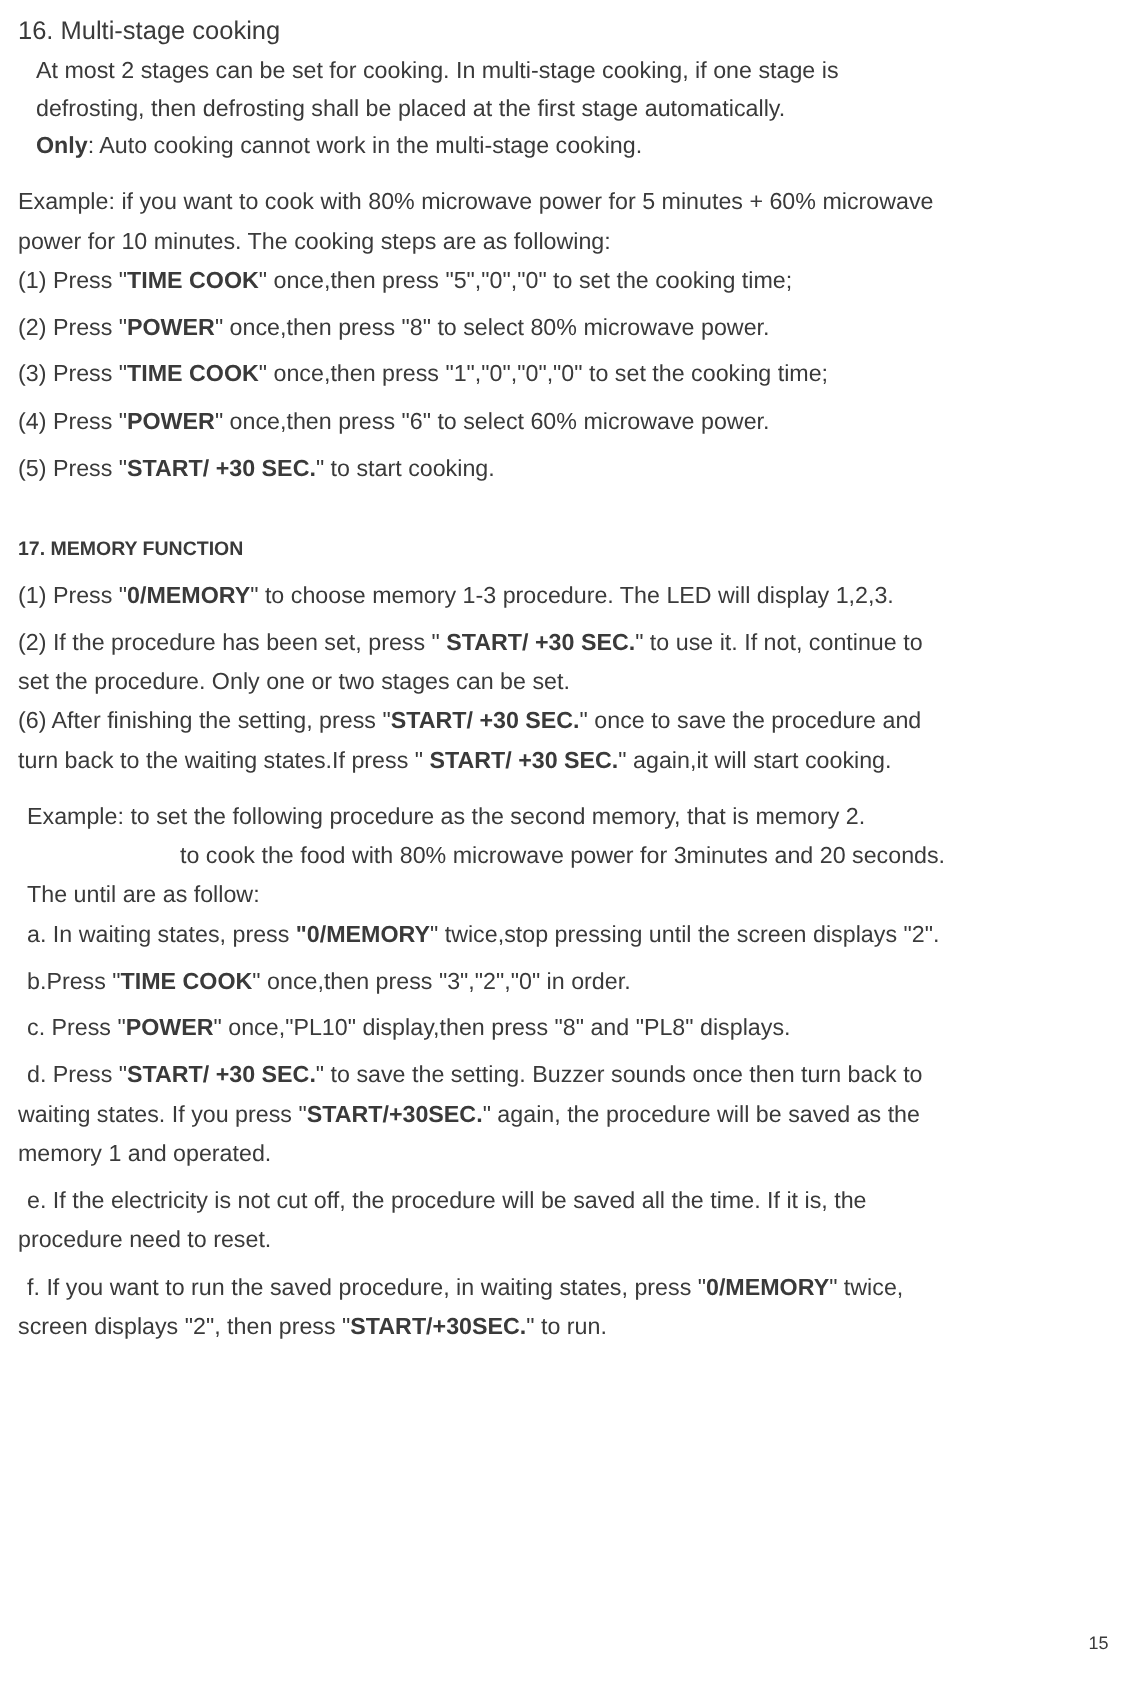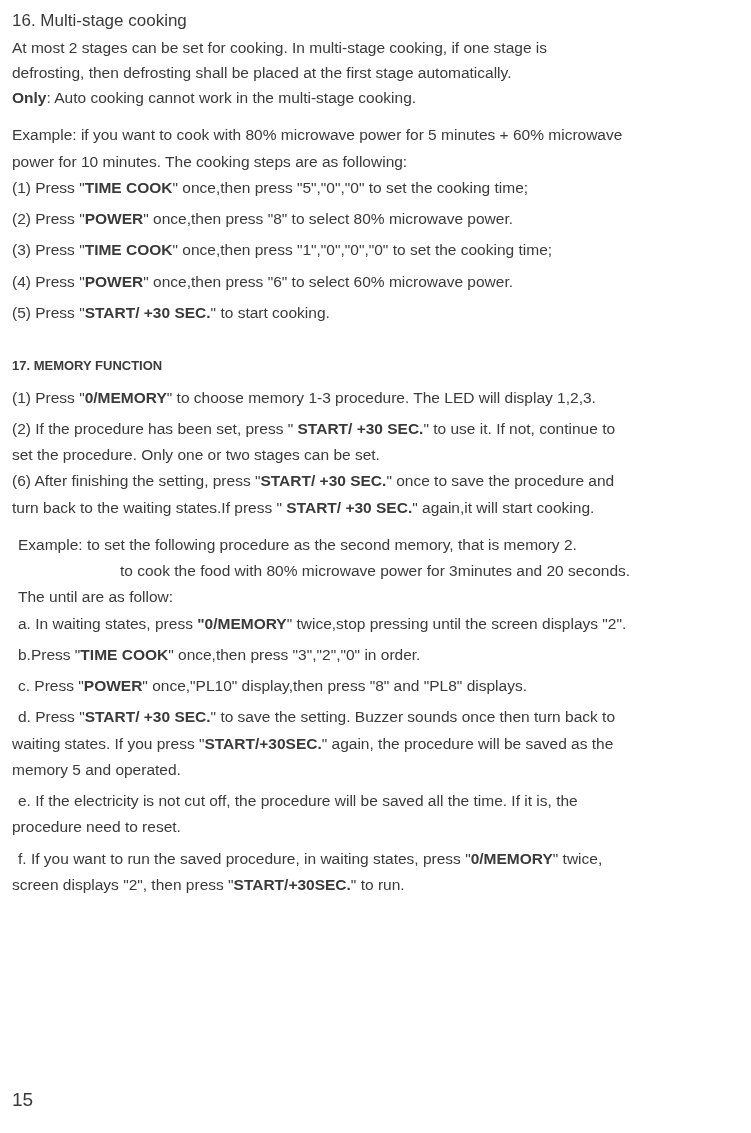--- a/index.html
+++ b/index.html
@@ -33,34 +33,34 @@
     .section17 {
       font-weight: bold;
       font-size: 13px;
       margin-top: 32px;
       margin-bottom: 10px;
     }
     .line {
       margin: 3px 0;
     }
     .para {
-      margin: 2px 0;
+      margin: 2px 12px;
     }
     .gap {
       margin-top: 14px;
     }
     .gap-small {
       margin-top: 8px;
     }
     .exline {
       margin: 3px 0;
     }
     .pagenum {
-      text-align: left;
-      font-size: 19px;
+      text-align: right;
+      font-size: 12px;
       margin-top: 190px;
       color: #3a3a3a;
     }
   </style>
 </head>
 <body>
 
 <div class="h16">16. Multi-stage cooking</div>
 
 <div class="para indent1">At most 2 stages can be set for cooking. In multi-stage cooking, if one stage is</div>
@@ -126,21 +126,21 @@
 <div class="line gap-small" style="margin-left:6px;">
   <span>c. Press "</span><span class="bold">POWER</span><span>" once,"PL10" display,then press "8" and  "PL8" displays.</span>
 </div>
 
 <div class="line gap-small" style="margin-left:6px;">
   <span>d. Press "</span><span class="bold">START/ +30 SEC.</span><span>" to save the setting. Buzzer sounds once then turn back to</span>
 </div>
 <div class="line indent3">
   <span>waiting states. If you press "</span><span class="bold">START/+30SEC.</span><span>" again, the procedure will be saved as the</span>
 </div>
-<div class="line indent3">memory 5 and operated.</div>
+<div class="line indent3">memory 1 and operated.</div>
 
 <div class="line gap-small" style="margin-left:6px;">e. If the electricity is not cut off, the procedure will be saved all the time. If it is, the</div>
 <div class="line indent3">procedure need to reset.</div>
 
 <div class="line gap-small" style="margin-left:6px;">
   <span>f.  If you want to run the saved procedure, in waiting states, press "</span><span class="bold">0/MEMORY</span><span>" twice,</span>
 </div>
 <div class="line indent3">
   <span>screen  displays "2", then press "</span><span class="bold">START/+30SEC.</span><span>" to run.</span>
 </div>

